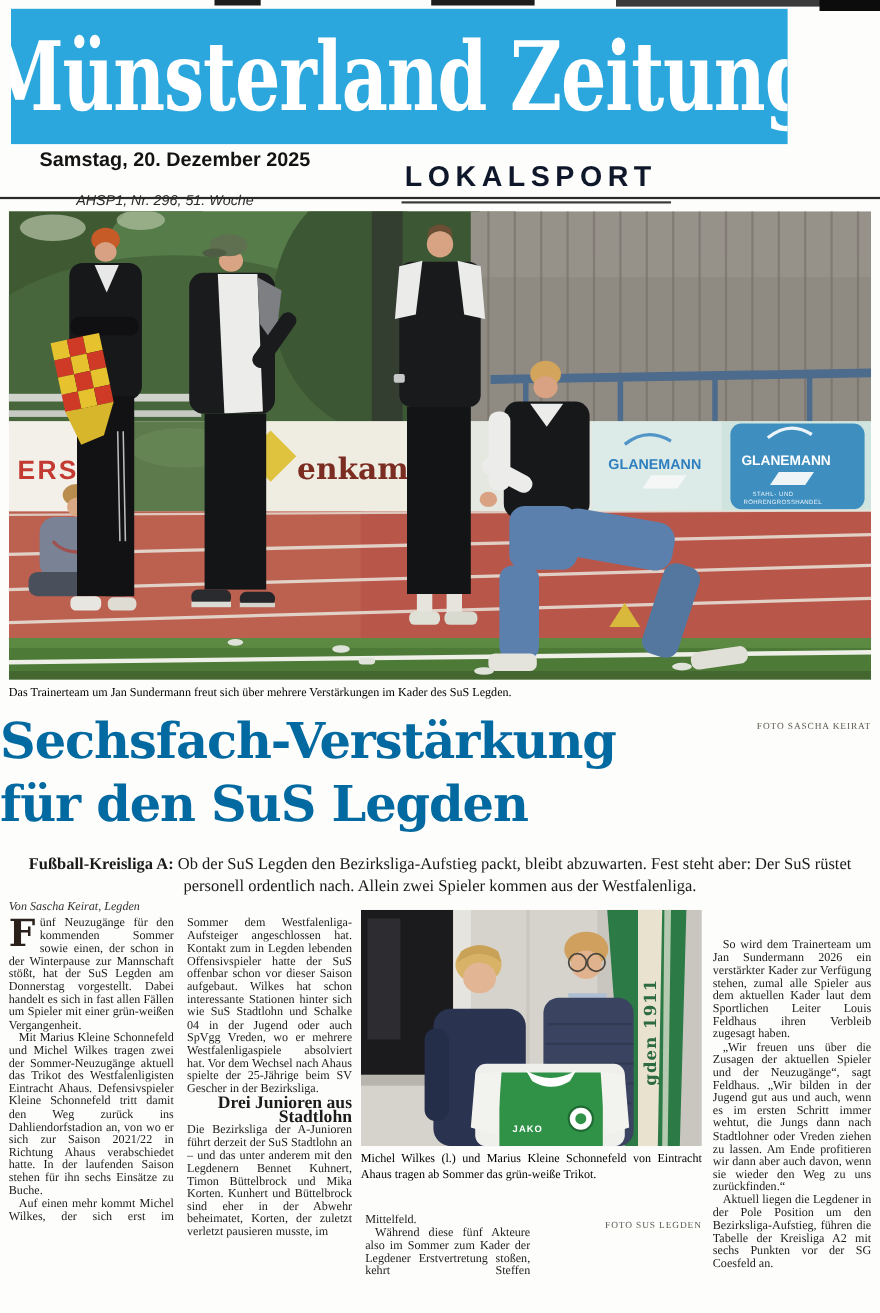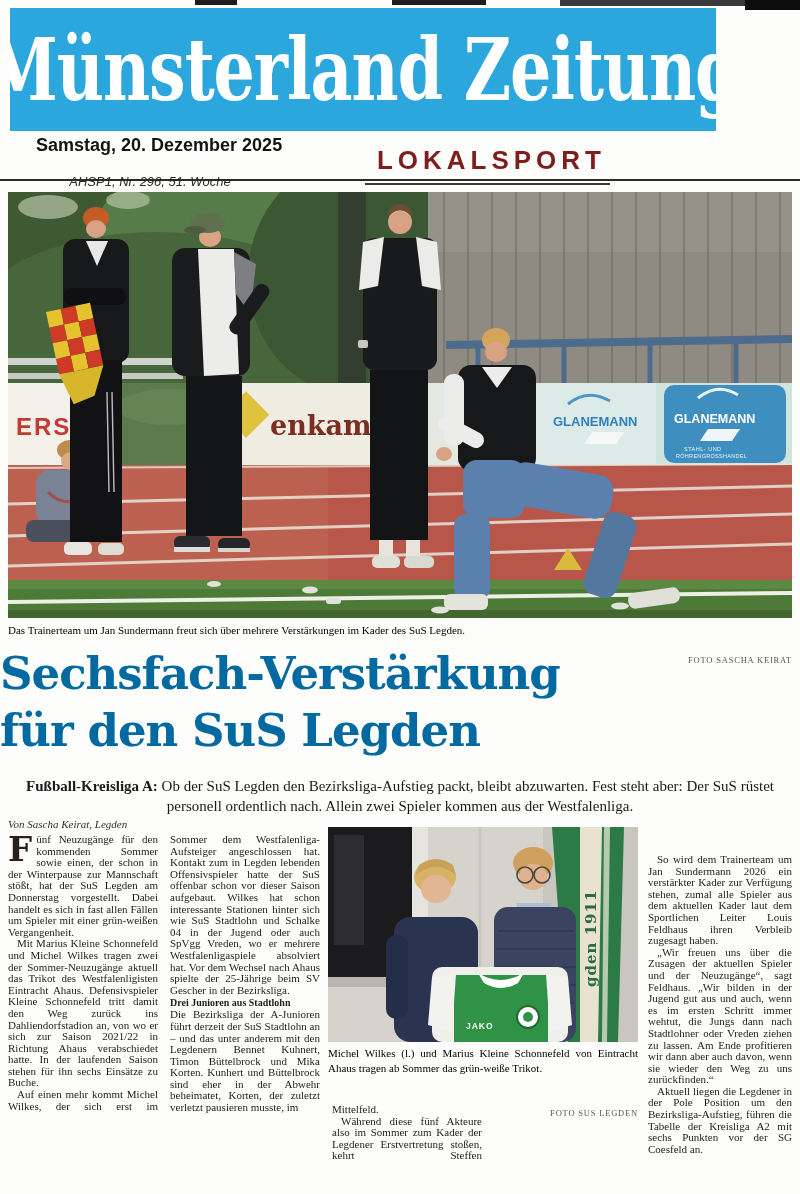--- a/index.html
+++ b/index.html
@@ -9,23 +9,23 @@
   
   .masthead{position:absolute;left:10px;top:8px;width:706px;height:123px;background:#2BA7DE;
             display:flex;align-items:center;justify-content:center;overflow:hidden;}
   .masthead-title{font-family:"DejaVu Serif",serif;font-weight:bold;font-size:63px;color:#ffffff;
             letter-spacing:-1px;transform:scale(1.03,1.38);white-space:nowrap;}
   
   .dateline{position:absolute;left:36px;top:135px;width:228px;text-align:center;
             font-family:"Liberation Sans",sans-serif;}
   .date-txt{font-weight:bold;font-size:18px;color:#131313;white-space:nowrap;}
   .edition-txt{font-size:13px;color:#2a2a2a;margin-top:18px;white-space:nowrap;font-style:italic;}
-  .section-label{position:absolute;left:368px;top:145px;width:238px;text-align:right;
+  .section-label{position:absolute;left:368px;top:145px;width:238px;text-align:left;
             font-family:"Liberation Sans",sans-serif;font-weight:bold;font-size:26px;
-            letter-spacing:5px;color:#7f1d1d;white-space:nowrap;}
+            letter-spacing:5px;color:#0f172a;white-space:nowrap;}
   .rule-1{position:absolute;left:0;top:179px;width:800px;height:2px;background:#2a2a2a;}
   .rule-2{position:absolute;left:365px;top:183px;width:245px;height:1.5px;background:#3a3a3a;}
   
   .main-photo{position:absolute;left:8px;top:192px;width:784px;height:426px;overflow:hidden;text-align:center;}
   .inset-photo{position:absolute;left:328px;top:827px;width:310px;height:215px;overflow:hidden;}
   svg{display:block;}
   
   .caption{font-weight:normal;font-size:11px;line-height:15px;color:#000000;}
   .main-caption{position:absolute;left:8px;top:623px;width:620px;}
   .credit{font-size:8.5px;letter-spacing:.8px;color:#5c584e;margin-top:28px;}
@@ -41,21 +41,21 @@
   .lead b{font-weight:bold;}
   .byline{position:absolute;left:8px;top:818px;font-style:italic;font-size:11px;color:#30302e;}
   
   .col{position:absolute;top:834px;height:360px;overflow:hidden;font-size:11px;line-height:11.6px;
        text-align:justify;color:#1c1c1c;}
   .col p{margin:0;}
   .col .ind{text-indent:9px;}
   .cont{text-align-last:justify;}
   .dropcap{float:left;font-family:"DejaVu Serif",serif;font-weight:bold;font-size:34px;
            line-height:29px;padding:1px 4px 0 0;color:#2a211b;}
-  .subhead{font-weight:bold;font-size:10px;line-height:13px;margin:7px 0 5px;text-align:left;}
+  .subhead{font-weight:bold;font-size:16px;line-height:13px;margin:7px 0 5px;text-align:right;}
   .col-low{top:1104px;height:90px;}
 </style>
 </head>
 <body>
 
 <div class="page">
 
   <div class="artifact" style="left:195px;top:0;width:42px;height:5px;"></div>
   <div class="artifact" style="left:392px;top:0;width:94px;height:5px;"></div>
   <div class="artifact" style="left:560px;top:0;width:240px;height:6px;background:#3a3a3a;"></div>

